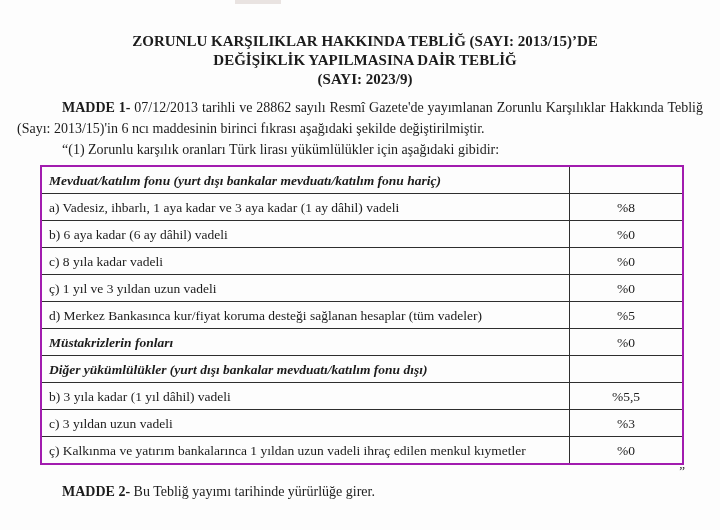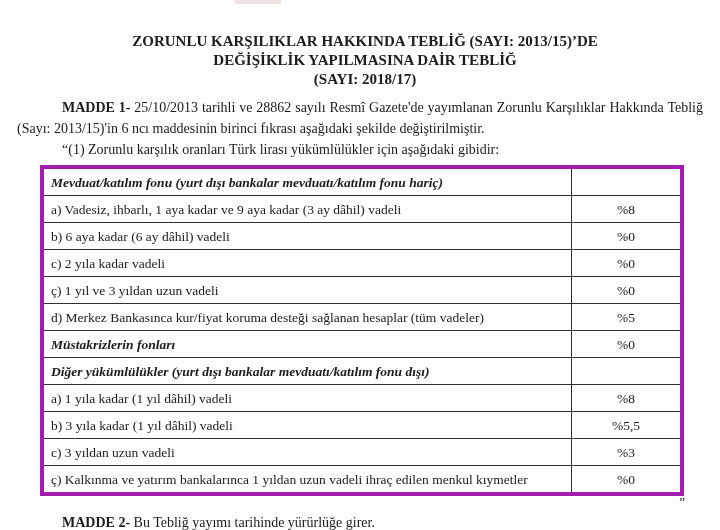--- a/index.html
+++ b/index.html
@@ -46,21 +46,21 @@
     text-align: justify;
     margin: 0;
   }
   .p1 { margin-top: 8px; text-indent: 45px; }
   .clause { text-indent: 45px; }
   .rr-table {
     border-collapse: collapse;
     table-layout: fixed;
     margin: 5px 0 0 23px;
     width: 644px;
-    border: 4px solid #a21caf;
+    border: 2px solid #a21caf;
   }
   .rr-table td {
     border: 1.5px solid #2f2f2f;
     font-size: 13.5px;
     line-height: 17px;
     padding: 3px 7px;
     height: 20px;
     vertical-align: middle;
     overflow: hidden;
     white-space: nowrap;
@@ -81,64 +81,60 @@
 </head>
 <body>
 
 <div class="page">
   <div class="scan-artifact"></div>
 
 
   <div class="title-block">
     <div>ZORUNLU KARŞILIKLAR HAKKINDA TEBLİĞ (SAYI: 2013/15)’DE</div>
     <div>DEĞİŞİKLİK YAPILMASINA DAİR TEBLİĞ</div>
-    <div>(SAYI: 2018/17)</div>
+    <div>(SAYI: 2023/9)</div>
   </div>
 
-  <p class="para p1"><span class="label-bold">MADDE 1-</span> <span>25/10/2013 tarihli ve 28862 sayılı Resmî Gazete'de yayımlanan Zorunlu Karşılıklar Hakkında Tebliğ (Sayı: 2013/15)'in 6 ncı maddesinin birinci fıkrası aşağıdaki şekilde değiştirilmiştir.</span></p>
+  <p class="para p1"><span class="label-bold">MADDE 1-</span> <span>07/12/2013 tarihli ve 28862 sayılı Resmî Gazete'de yayımlanan Zorunlu Karşılıklar Hakkında Tebliğ (Sayı: 2013/15)'in 6 ncı maddesinin birinci fıkrası aşağıdaki şekilde değiştirilmiştir.</span></p>
 
   <p class="para clause">“(1) Zorunlu karşılık oranları Türk lirası yükümlülükler için aşağıdaki gibidir:</p>
 
   <table class="rr-table">
     <tbody>
         <tr class="section">
           <td class="cell-label">Mevduat/katılım fonu (yurt dışı bankalar mevduatı/katılım fonu hariç)</td>
           <td class="cell-value"></td>
         </tr>
         <tr>
-          <td class="cell-label">a) Vadesiz, ihbarlı, 1 aya kadar ve 9 aya kadar (3 ay dâhil) vadeli</td>
+          <td class="cell-label">a) Vadesiz, ihbarlı, 1 aya kadar ve 3 aya kadar (1 ay dâhil) vadeli</td>
           <td class="cell-value">%8</td>
         </tr>
         <tr>
           <td class="cell-label">b) 6 aya kadar (6 ay dâhil) vadeli</td>
           <td class="cell-value">%0</td>
         </tr>
         <tr>
-          <td class="cell-label">c) 2 yıla kadar vadeli</td>
+          <td class="cell-label">c) 8 yıla kadar vadeli</td>
           <td class="cell-value">%0</td>
         </tr>
         <tr>
           <td class="cell-label">ç) 1 yıl ve 3 yıldan uzun vadeli</td>
           <td class="cell-value">%0</td>
         </tr>
         <tr>
           <td class="cell-label">d) Merkez Bankasınca kur/fiyat koruma desteği sağlanan hesaplar (tüm vadeler)</td>
           <td class="cell-value">%5</td>
         </tr>
         <tr class="section">
           <td class="cell-label">Müstakrizlerin fonları</td>
           <td class="cell-value">%0</td>
         </tr>
         <tr class="section">
           <td class="cell-label">Diğer yükümlülükler (yurt dışı bankalar mevduatı/katılım fonu dışı)</td>
           <td class="cell-value"></td>
-        </tr>
-        <tr>
-          <td class="cell-label">a) 1 yıla kadar (1 yıl dâhil) vadeli</td>
-          <td class="cell-value">%8</td>
         </tr>
         <tr>
           <td class="cell-label">b) 3 yıla kadar (1 yıl dâhil) vadeli</td>
           <td class="cell-value">%5,5</td>
         </tr>
         <tr>
           <td class="cell-label">c) 3 yıldan uzun vadeli</td>
           <td class="cell-value">%3</td>
         </tr>
         <tr>

